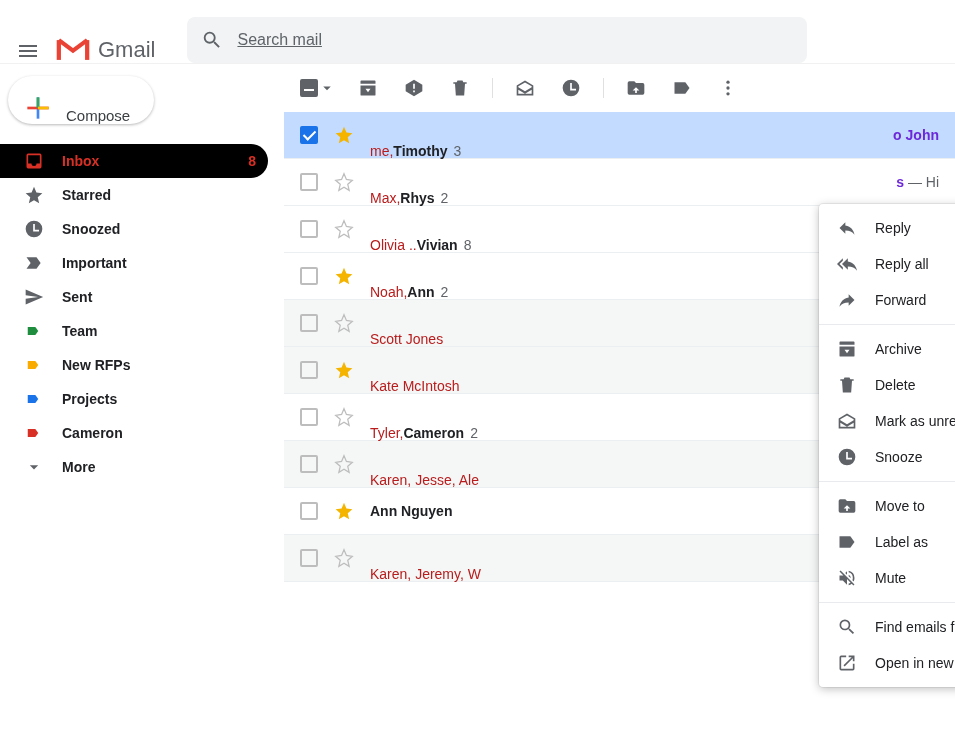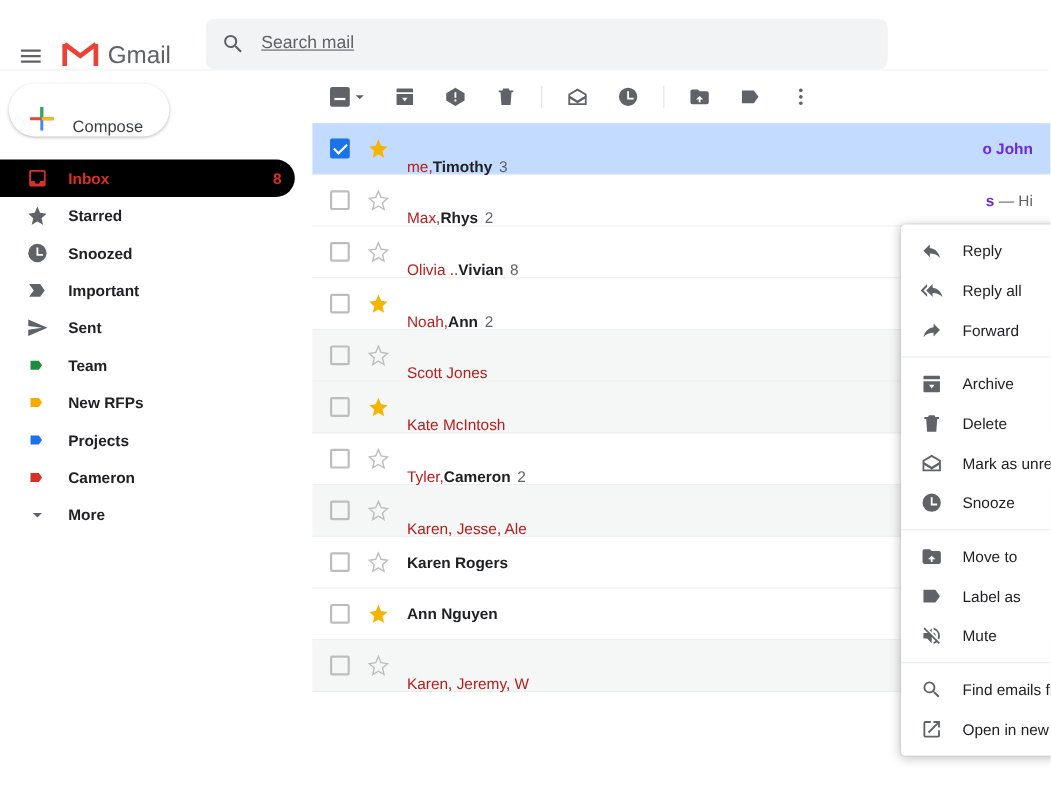--- a/index.html
+++ b/index.html
@@ -380,30 +380,20 @@
           <svg viewBox="0 0 24 24" class="star star-off">
             <use href="#i-star"></use>
           </svg>
           <div class="sender">
             <span class="light">Karen, Jesse, Ale</span>
           </div>
           <div class="rest"><span>availa</span></div>
         </div>
         <div class="row">
           <div class="chk"></div>
-          <svg viewBox="0 0 24 24" class="star star-off">
-            <use href="#i-star"></use>
-          </svg>
-          <div class="sender">
-            <b>Karen Rogers</b>
-          </div>
-          <div class="rest"><b>s year</b></div>
-        </div>
-        <div class="row">
-          <div class="chk"></div>
           <svg viewBox="0 0 24 24" class="star star-on">
             <use href="#i-star"></use>
           </svg>
           <div class="sender">
             <b>Ann Nguyen</b>
           </div>
           <div class="rest"><b>te acro</b></div>
         </div>
         <div class="row shade">
           <div class="chk"></div>

